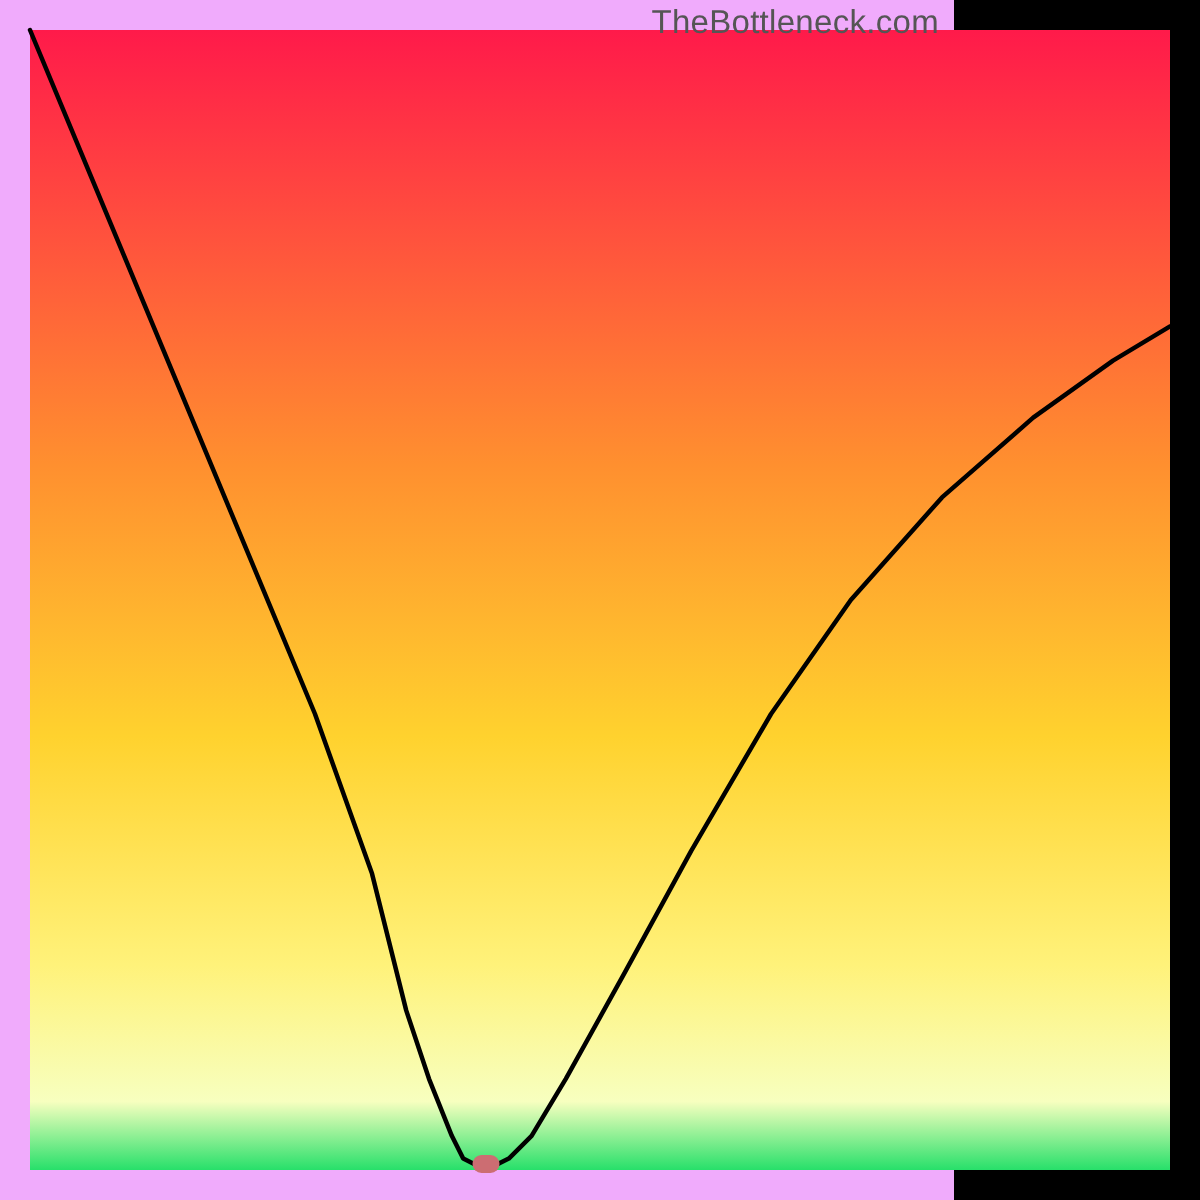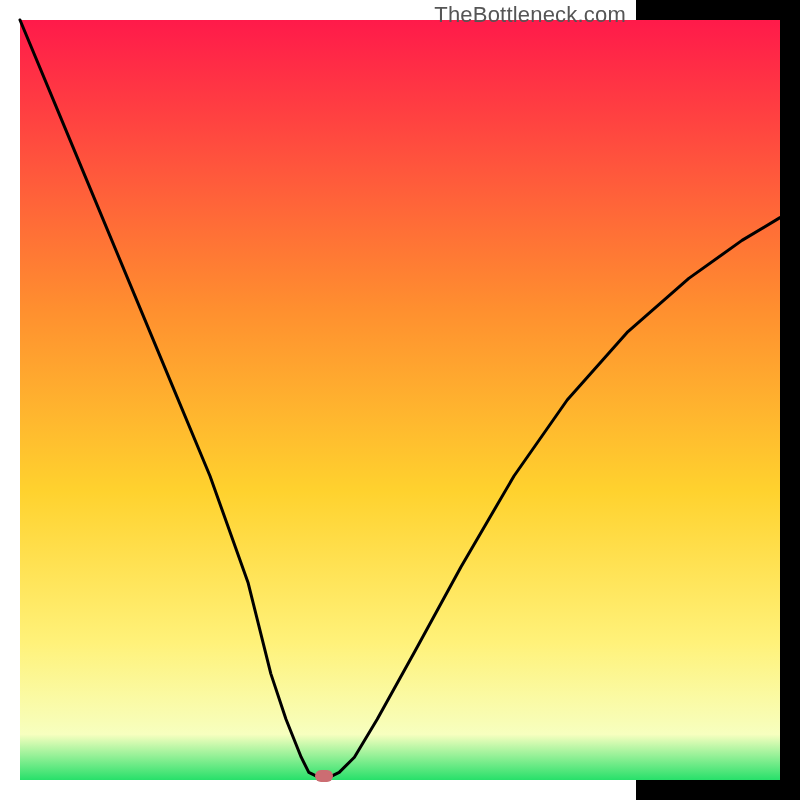--- a/index.html
+++ b/index.html
@@ -10,21 +10,21 @@
     background: #000;
     overflow: hidden;
     font-family: Arial, Helvetica, sans-serif;
   }
   .frame {
     position: absolute;
     left: 0;
     top: 0;
     width: 636px;
     height: 800px;
-    background: #ffffff;
+    background: #f0abfc;
   }
   .plot-area {
     position: absolute;
     left: 20px;
     top: 20px;
     width: 760px;
     height: 760px;
     
   }
   .watermark {

